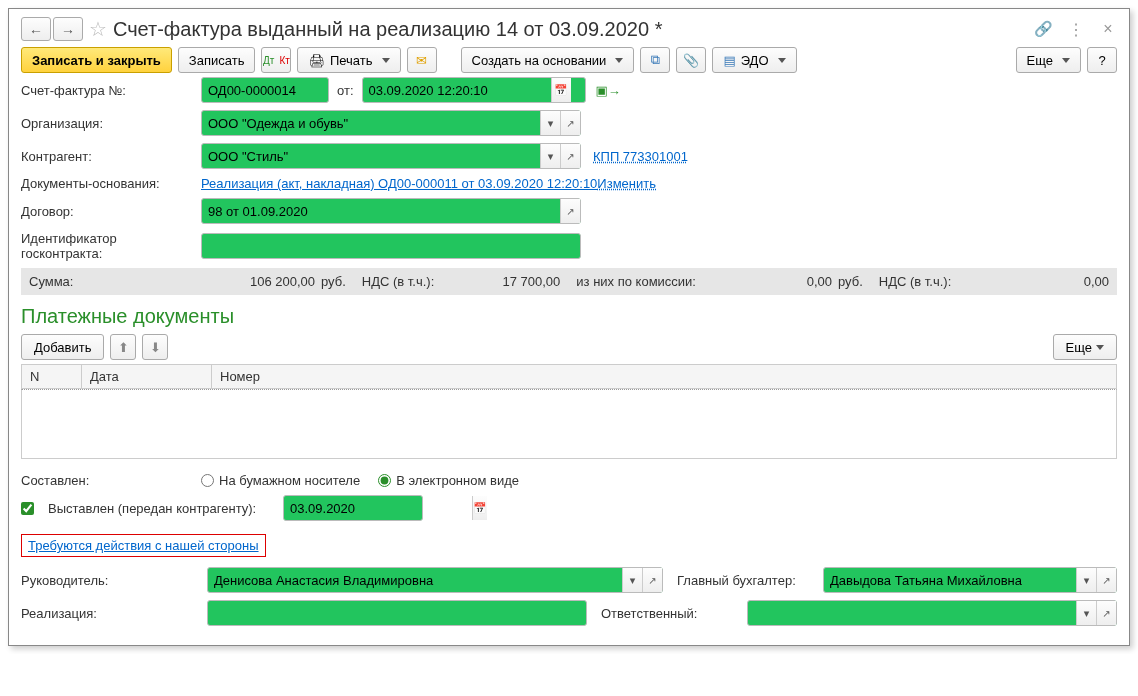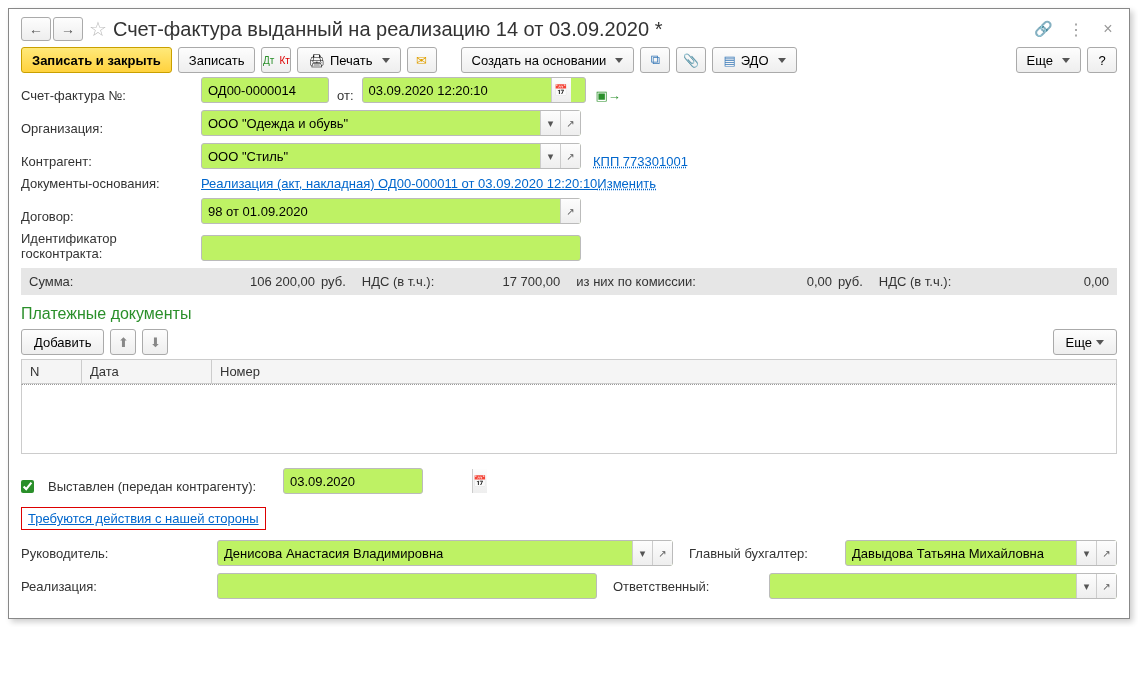--- a/index.html
+++ b/index.html
@@ -92,33 +92,33 @@
   .dropdown-arrow::after {
     content: "";
     margin-left: 4px;
     border-left: 4px solid transparent;
     border-right: 4px solid transparent;
     border-top: 5px solid #555;
     display: inline-block;
   }
   .form-row {
     display: flex;
-    align-items: flex-end;
+    align-items: center;
     margin-bottom: 7px;
   }
   .form-label {
     width: 180px;
     font-size: 13px;
   }
   .input-wrap {
     display: inline-flex;
     align-items: stretch;
     border: 1px solid #bbb;
     border-radius: 3px;
-    background: #bef264;
+    background: #22c55e;
     height: 26px;
   }
   .input-wrap input {
     border: none;
     outline: none;
     padding: 0 6px;
     font-size: 13px;
     height: 24px;
     background: transparent;
   }
@@ -142,21 +142,21 @@
     padding: 6px 8px;
     display: flex;
     align-items: center;
     gap: 6px;
     margin-bottom: 10px;
     font-size: 13px;
   }
   .summary-bar .sval { text-align: right; }
   .section-title {
     color: #2a8f2a;
-    font-size: 16px;
+    font-size: 20px;
     margin-bottom: 6px;
   }
   .sub-toolbar {
     display: flex;
     align-items: center;
     gap: 6px;
     margin-bottom: 4px;
   }
   .sub-toolbar .spacer { flex: 1; }
   .sm-btn {
@@ -197,25 +197,25 @@
   input[type="checkbox"]:checked { accent-color: #2a8f2a; }
   .highlight-box {
     border: 1.5px solid #d00;
     padding: 3px 6px;
     display: inline-block;
     margin: 6px 0 10px 0;
   }
   .bottom-row {
     display: flex;
     align-items: center;
-    gap: 16px;
+    gap: 6px;
     margin-bottom: 7px;
   }
   .bottom-label { width: 180px; }
-  .bottom-label2 { width: 140px; }
+  .bottom-label2 { width: 140px; margin-left: 8px; }
 </style>
 </head>
 <body>
 
 <div class="form-wrap">
 
   
   <div class="titlebar">
     <div class="nav-btn">←</div>
     <div class="nav-btn">→</div>
@@ -355,20 +355,33 @@
         <th style="width:130px">Дата</th>
         <th>Номер</th>
       </tr>
     </thead>
   </table>
   <div class="grid-body"></div>
 
   
 
   
+  <div class="form-row">
+    <span class="form-label">Составлен:</span>
+    <div class="radio-group">
+      <label class="radio-item">
+        <input type="radio" name="composed" style="">
+        <span>На бумажном носителе</span>
+      </label>
+      <label class="radio-item">
+        <input type="radio" name="composed" checked="" style="">
+        <span>В электронном виде</span>
+      </label>
+    </div>
+  </div>
 
   
   <div class="form-row">
     <label style="display:inline-flex;align-items:center;gap:14px;width:262px">
       <input type="checkbox" checked="" style="">
       <span>Выставлен (передан контрагенту):</span>
     </label>
     <div class="input-wrap" style="width:140px">
       <input style="flex: 1 1 0%;" value="03.09.2020">
       <div class="input-btn">

